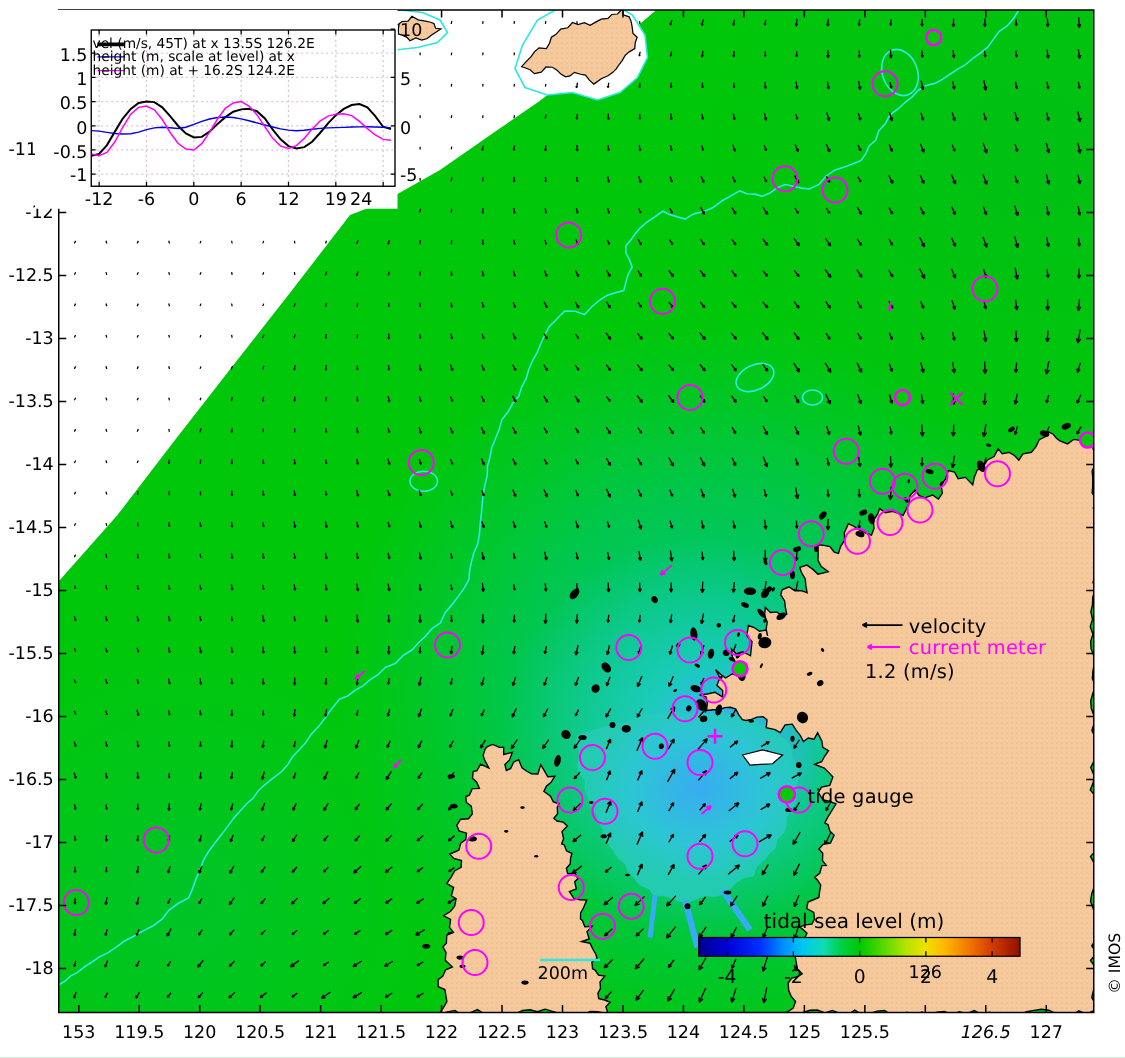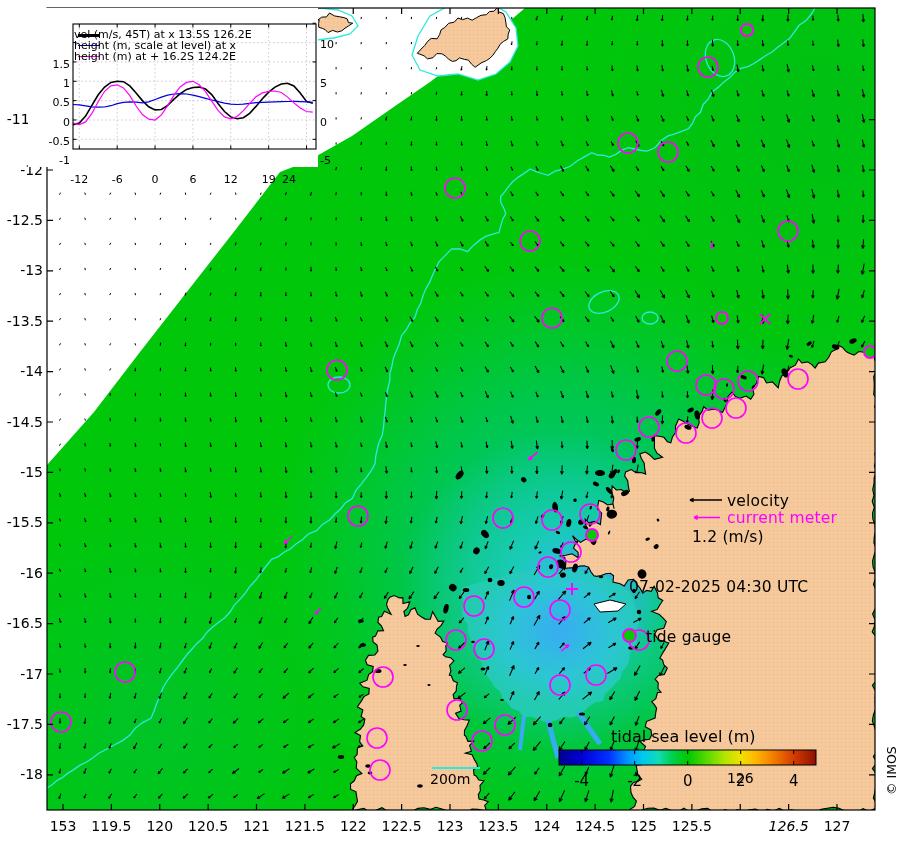--- a/index.html
+++ b/index.html
@@ -6,21 +6,21 @@
   body{font-family:"DejaVu Sans","Liberation Sans",sans-serif;color:#000;}
   #stage{position:relative;width:900px;height:846px;background:#fff;}
   #map-svg{position:absolute;left:0;top:0;}
   .ovl{position:absolute;white-space:nowrap;}
   .lbl15{font-size:15.5px;letter-spacing:0.2px;}
   .magenta{color:#ff00ff;}
   #inset{position:absolute;left:28px;top:8px;width:290px;height:159px;background:#fff;}
   #inset-svg{position:absolute;left:0;top:0;}
   .ins-leg{position:absolute;left:46px;font-size:11px;line-height:11px;}
   .ins-swatch{position:absolute;width:22px;height:0;border-top-style:solid;}
-  .tick-lab{position:absolute;font-size:11px;margin-top:21px;}
+  .tick-lab{position:absolute;font-size:14px;}
   #tide-dot{position:absolute;left:622px;top:628px;width:11px;height:11px;border-radius:50%;background:#00cc00;border:2px solid #ff00ff;}
   #attribution{position:absolute;left:884px;top:795px;transform:rotate(-90deg);transform-origin:0 0;font-size:12.5px;}
   #cb-title{font-size:16px;}
   .cb-tick{position:absolute;font-size:15px;transform:translateX(-50%);}
   .map-xtick{position:absolute;font-size:14px;transform:translateX(-50%);}
 </style>
 </head>
 <body>
 
 <div id="stage">
@@ -1091,21 +1091,20 @@
           <path d="M687.7,750 v4 M687.7,765 v-4" stroke="#000" stroke-width="1"></path>
           <path d="M740.7,750 v4 M740.7,765 v-4" stroke="#000" stroke-width="1"></path>
           <path d="M793.7,750 v4 M793.7,765 v-4" stroke="#000" stroke-width="1"></path>
         </g>
       </g>
   </svg>
 
   <div class="ovl lbl15" style="left:727px;top:492px;">velocity</div>
   <div class="ovl lbl15 magenta" style="left:727px;top:509px;">current meter</div>
   <div class="ovl lbl15" style="left:692px;top:528px;">1.2 (m/s)</div>
-  <div class="ovl lbl15" style="left:629px;top:578px;">07-02-2025 04:30 UTC</div>
   <div id="tide-dot"></div>
   <div class="ovl lbl15" style="left:646px;top:628px;">tide gauge</div>
   <div class="ovl" style="left:430px;top:771px;font-size:14px;text-align:right;">200m</div>
 
   <div class="ovl" id="cb-title" style="left:611px;top:727px;">tidal sea level (m)</div>
   <div id="cb-ticks">
       <div class="cb-tick" style="left: 581.7px; top: 772px;">-4</div>
       <div class="cb-tick" style="left: 634.7px; top: 772px;">-2</div>
       <div class="cb-tick" style="left: 687.7px; top: 772px;">0</div>
       <div class="cb-tick" style="left: 740.7px; top: 772px;">2</div>

